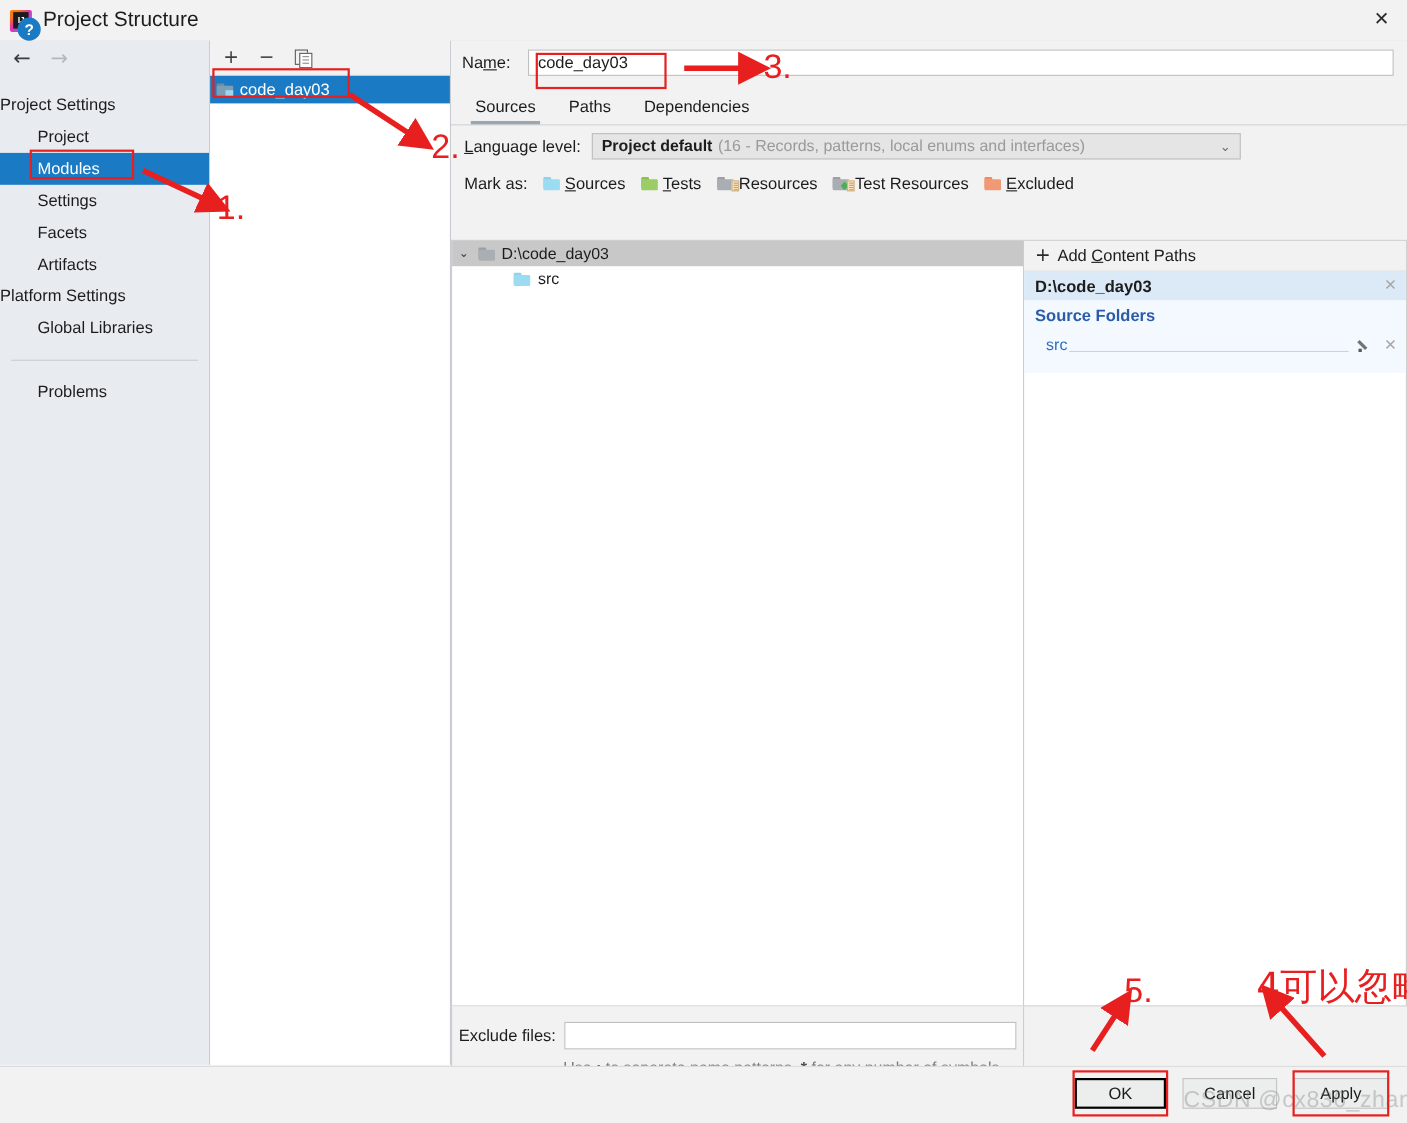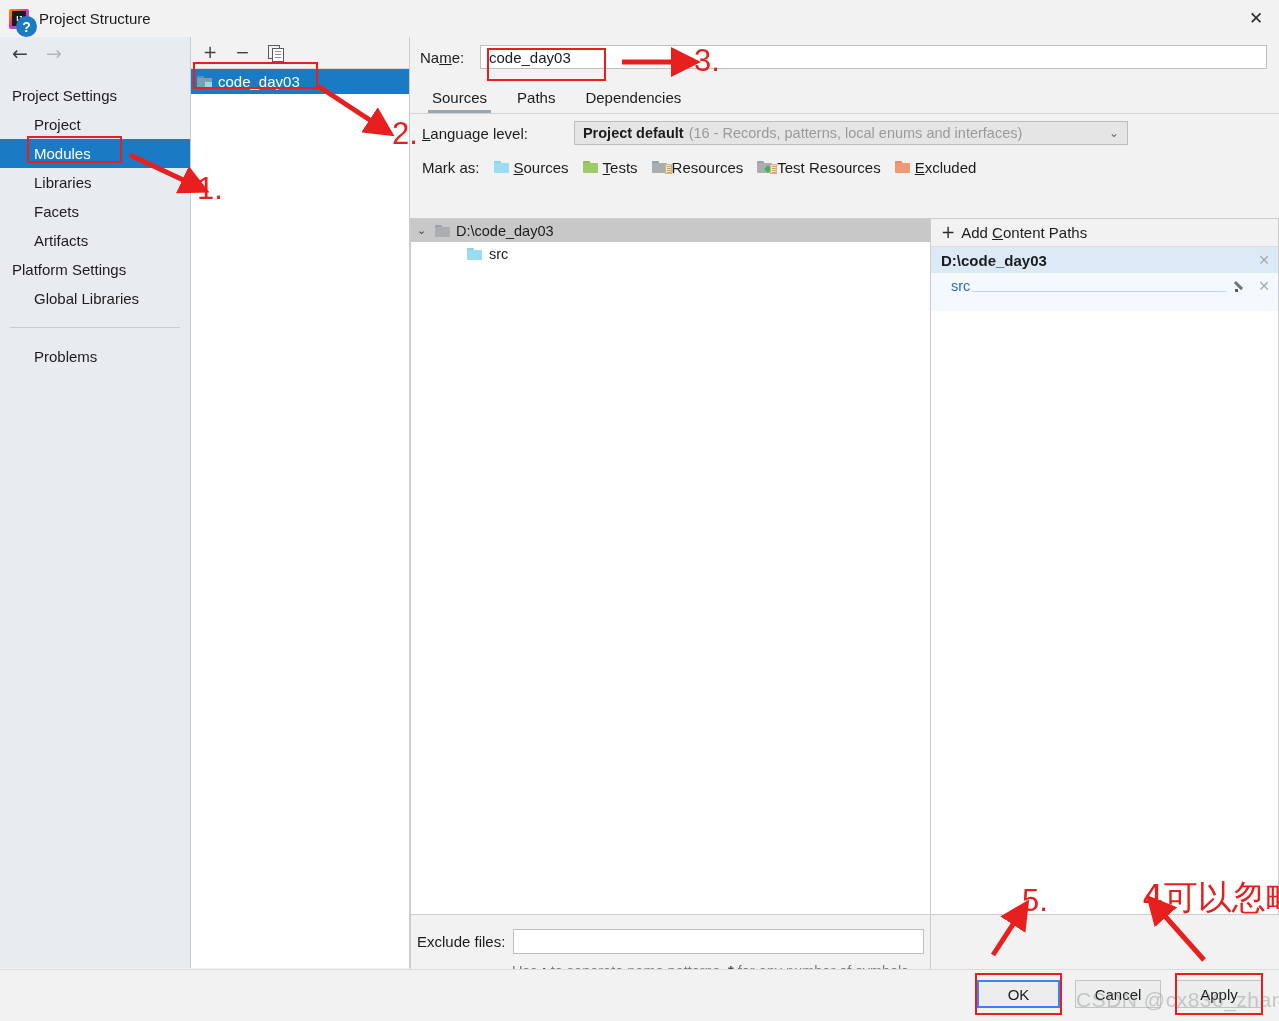--- a/index.html
+++ b/index.html
@@ -39,21 +39,21 @@
     position: absolute; left: 3px; top: 2px;
     width: 14px; height: 15px;
     background: #1b1b1b;
     color: #ffffff;
     font-size: 8px; font-weight: bold;
     line-height: 15px; text-align: center;
     letter-spacing: -0.5px;
     font-family: "Liberation Sans", sans-serif;
   }
   .title-text {
-    font-size: 15px; color: #1c1c1c;
+    font-size: 19px; color: #1c1c1c;
   }
   .close-btn {
     position: absolute; right: 0; top: 0;
     width: 46px; height: 36px;
     display: flex; align-items: center; justify-content: center;
     font-size: 17px; color: #2b2b2b;
     font-family: "DejaVu Sans", sans-serif;
   }
 
   
@@ -72,21 +72,21 @@
   .nav-arrow.enabled { color: #3c3f41; }
   .nav-arrow.disabled { color: #b4b9bd; }
 
   .nav-list { margin-top: 12px; }
   .nav-item {
     height: 29px;
     display: flex; align-items: center;
     font-size: 15px; color: #1c1c1c;
     box-sizing: border-box;
   }
-  .nav-item.group { padding-left: 12px; }
+  .nav-item.group { }
   .nav-item.child { padding-left: 34px; }
   .nav-item.selected {
     background: #1a7bc4;
     color: #ffffff;
   }
   .nav-sep {
     height: 1px; background: #c8ccd0;
     margin: 14px 10px 14px 10px;
   }
 
@@ -222,21 +222,21 @@
     padding-bottom: 7px;
     position: relative;
   }
   .tab.active::after {
     content: "";
     position: absolute; left: -4px; right: -4px; bottom: 0;
     height: 3px; background: #9aa7b0;
   }
   .lang-row {
     display: flex; align-items: center;
-    height: 38px; padding-left: 12px; gap: 36px;
+    height: 38px; padding-left: 12px;
   }
   .lang-label { font-size: 15px; color: #1c1c1c; margin-right: 10px; }
   .lang-combo {
     flex: 1; height: 24px; margin-right: 151px;
     background: #e5e5e5;
     border: 1px solid #bdbdbd;
     display: flex; align-items: center;
     padding: 0 8px;
     box-sizing: border-box;
     font-size: 14.5px;
@@ -408,21 +408,21 @@
   .btn {
     position: absolute; top: 980px;
     height: 28px;
     background: #eceded;
     border: 1px solid #c4c4c4;
     font-size: 15px; color: #1c1c1c;
     display: flex; align-items: center; justify-content: center;
     box-sizing: border-box;
     font-family: "Liberation Sans", sans-serif;
   }
-  .btn-ok    { left: 977px; width: 83px; background: #eceded; border: 2px solid #3b82f6; }
+  .btn-ok    { left: 977px; width: 83px; background: #eceded; border: 2px solid #000000; }
   .btn-cancel{ left: 1075px; width: 86px; }
   .btn-apply { left: 1176px; width: 86px; }
 
   
   .anno { position: absolute; pointer-events: none; }
   .rbox {
     position: absolute;
     border: 2px solid #e81f1f;
     box-sizing: border-box;
   }
@@ -455,21 +455,21 @@
 
   <div class="sidebar">
     <div class="nav-arrows">
       <span class="nav-arrow enabled">←</span>
       <span class="nav-arrow disabled">→</span>
     </div>
     <div class="nav-list">
       <div class="nav-item group">Project Settings</div>
       <div class="nav-item child">Project</div>
       <div class="nav-item child selected">Modules</div>
-      <div class="nav-item child">Libraries</div>
+      <div class="nav-item child">Settings</div>
       <div class="nav-item child">Facets</div>
       <div class="nav-item child">Artifacts</div>
       <div class="nav-item group">Platform Settings</div>
       <div class="nav-item child">Global Libraries</div>
       <div class="nav-sep"></div>
       <div class="nav-item child">Problems</div>
     </div>
   </div>
 
   <div class="modules-panel">
@@ -581,20 +581,21 @@
       <div class="roots-pane">
         <div class="add-root">
           <span class="plus-blue">+</span>
           <span><span>Add </span><u>C</u><span>ontent Paths</span></span>
         </div>
         <div class="root-header">
           <span>D:\code_day03</span>
           <span class="root-x">✕</span>
         </div>
         <div class="sf-block">
+          <div class="sf-title">Source Folders</div>
           <div class="sf-item">
             <span>src</span>
             <span class="dots"></span>
             <span class="pencil"></span>
             <span class="sf-x">✕</span>
           </div>
           <div class="sf-pad"></div>
         </div>
       </div>
     </div>

